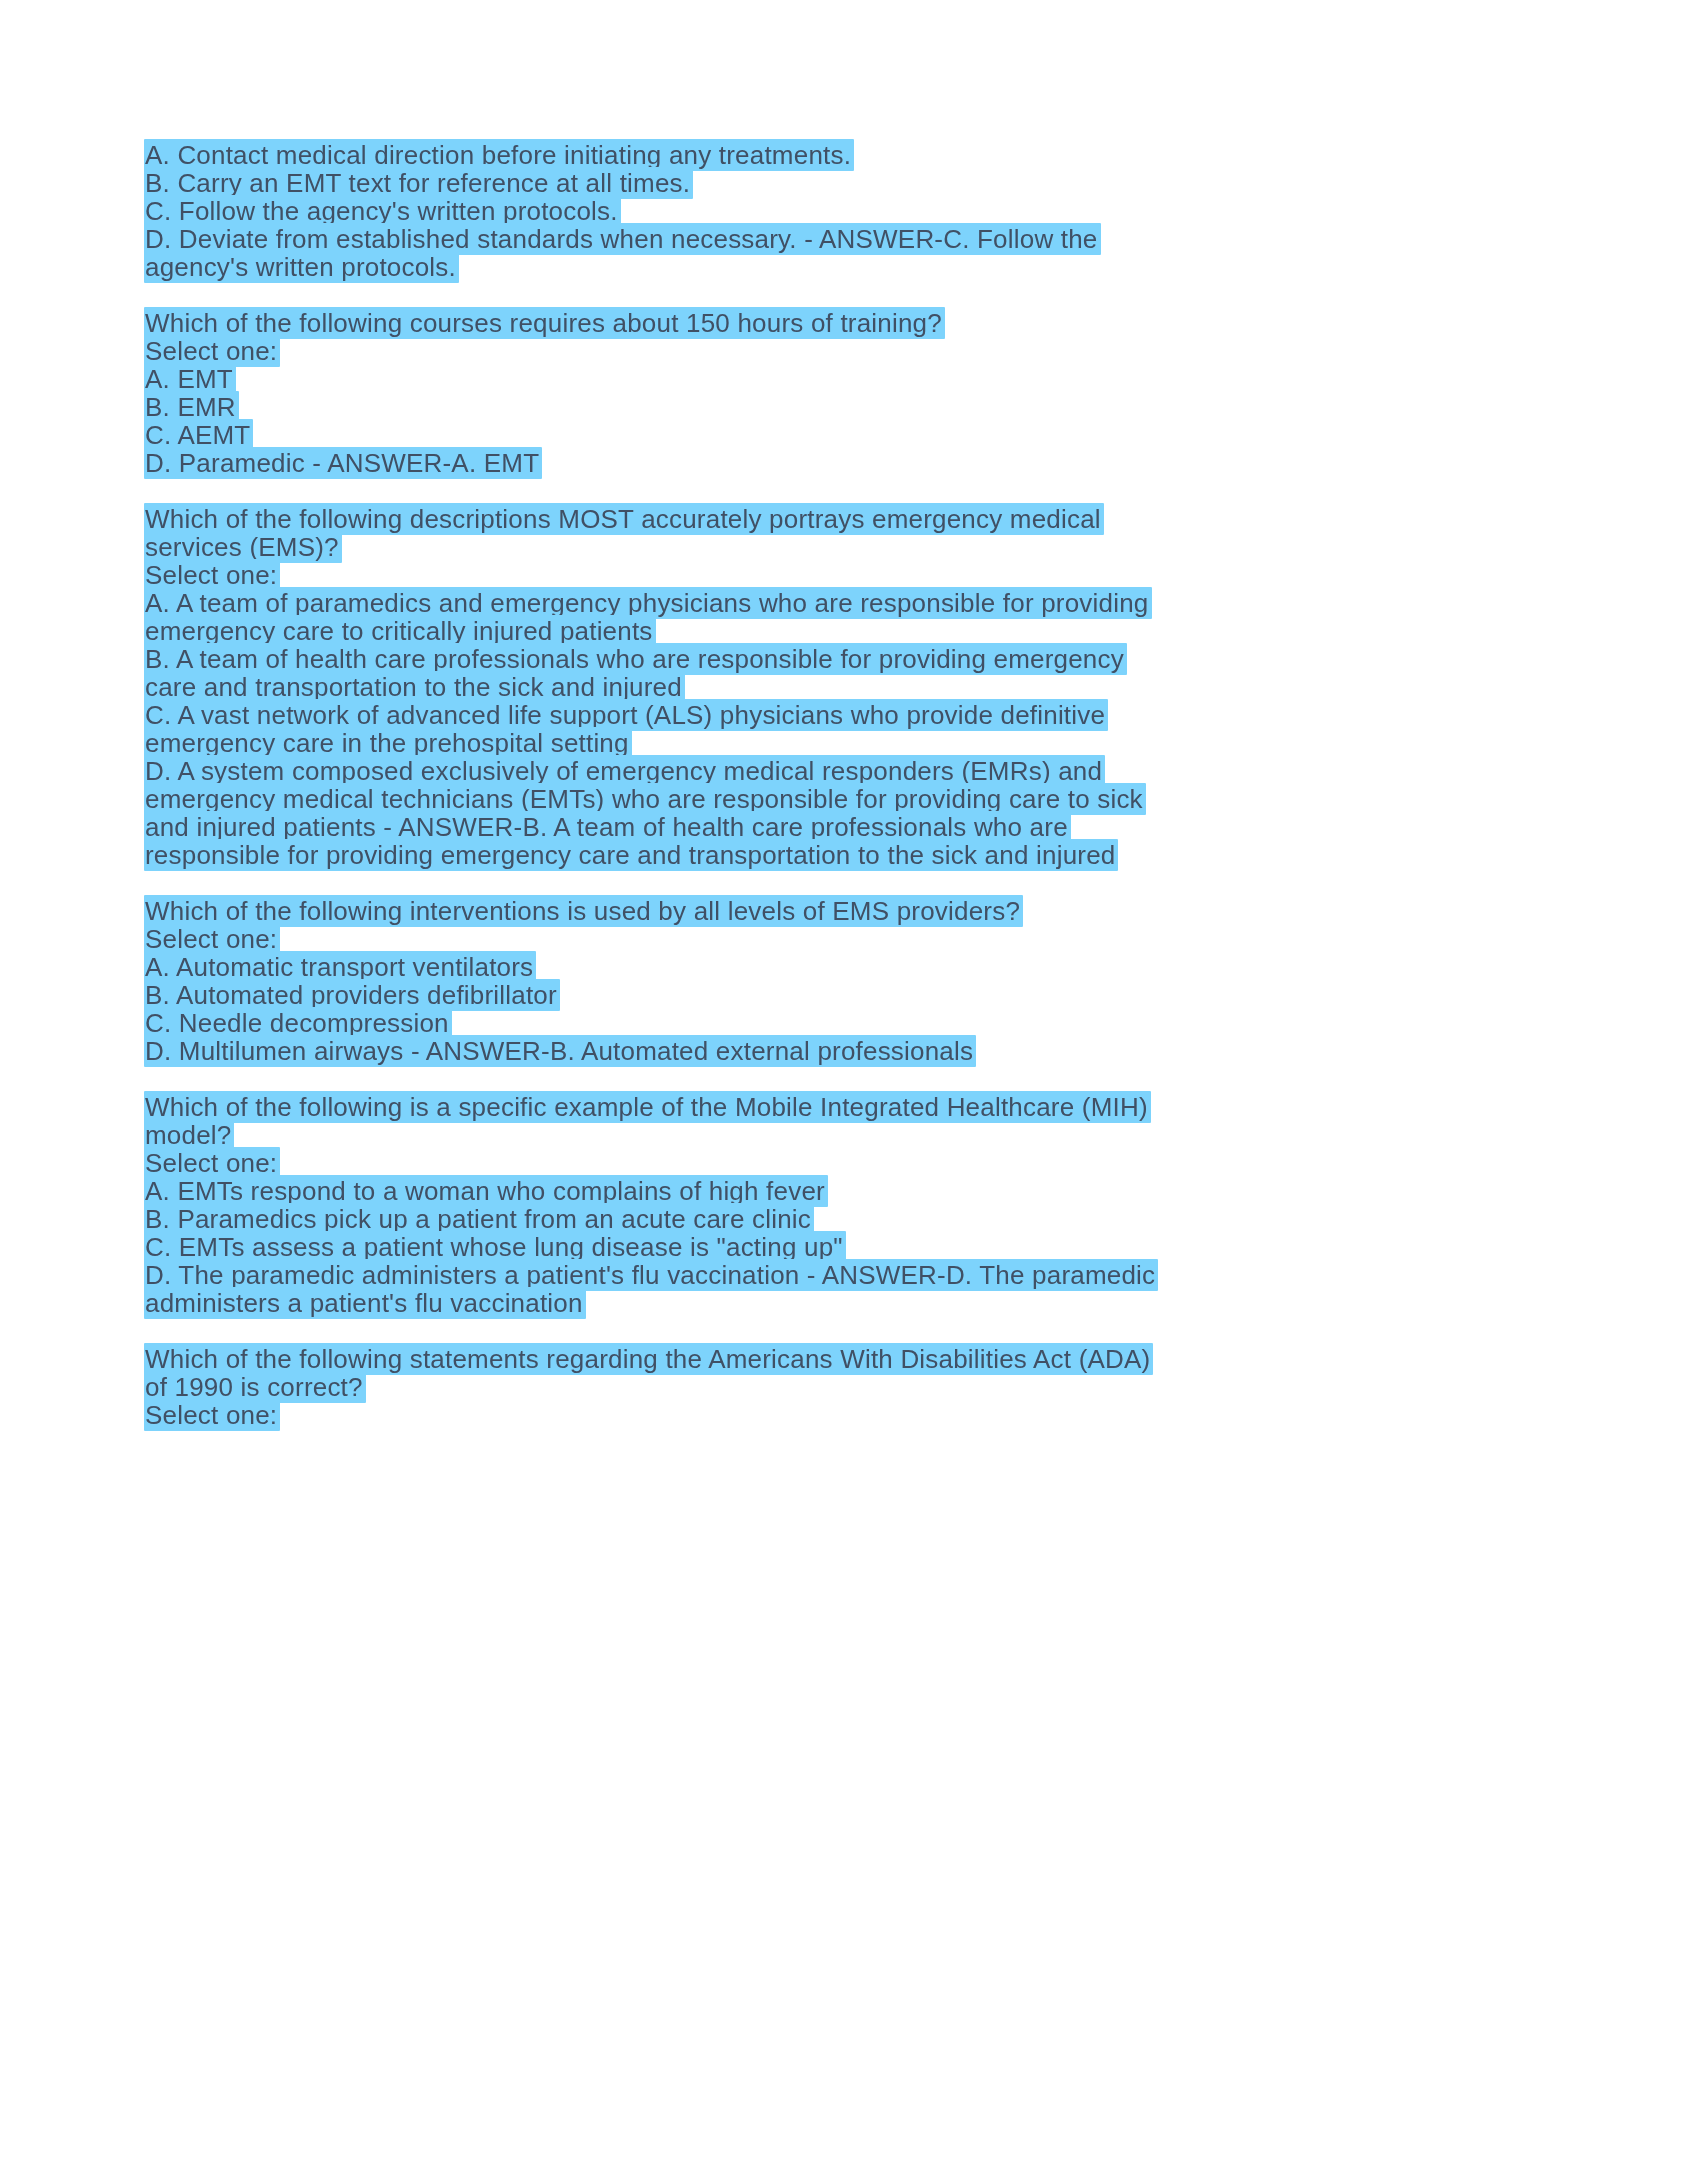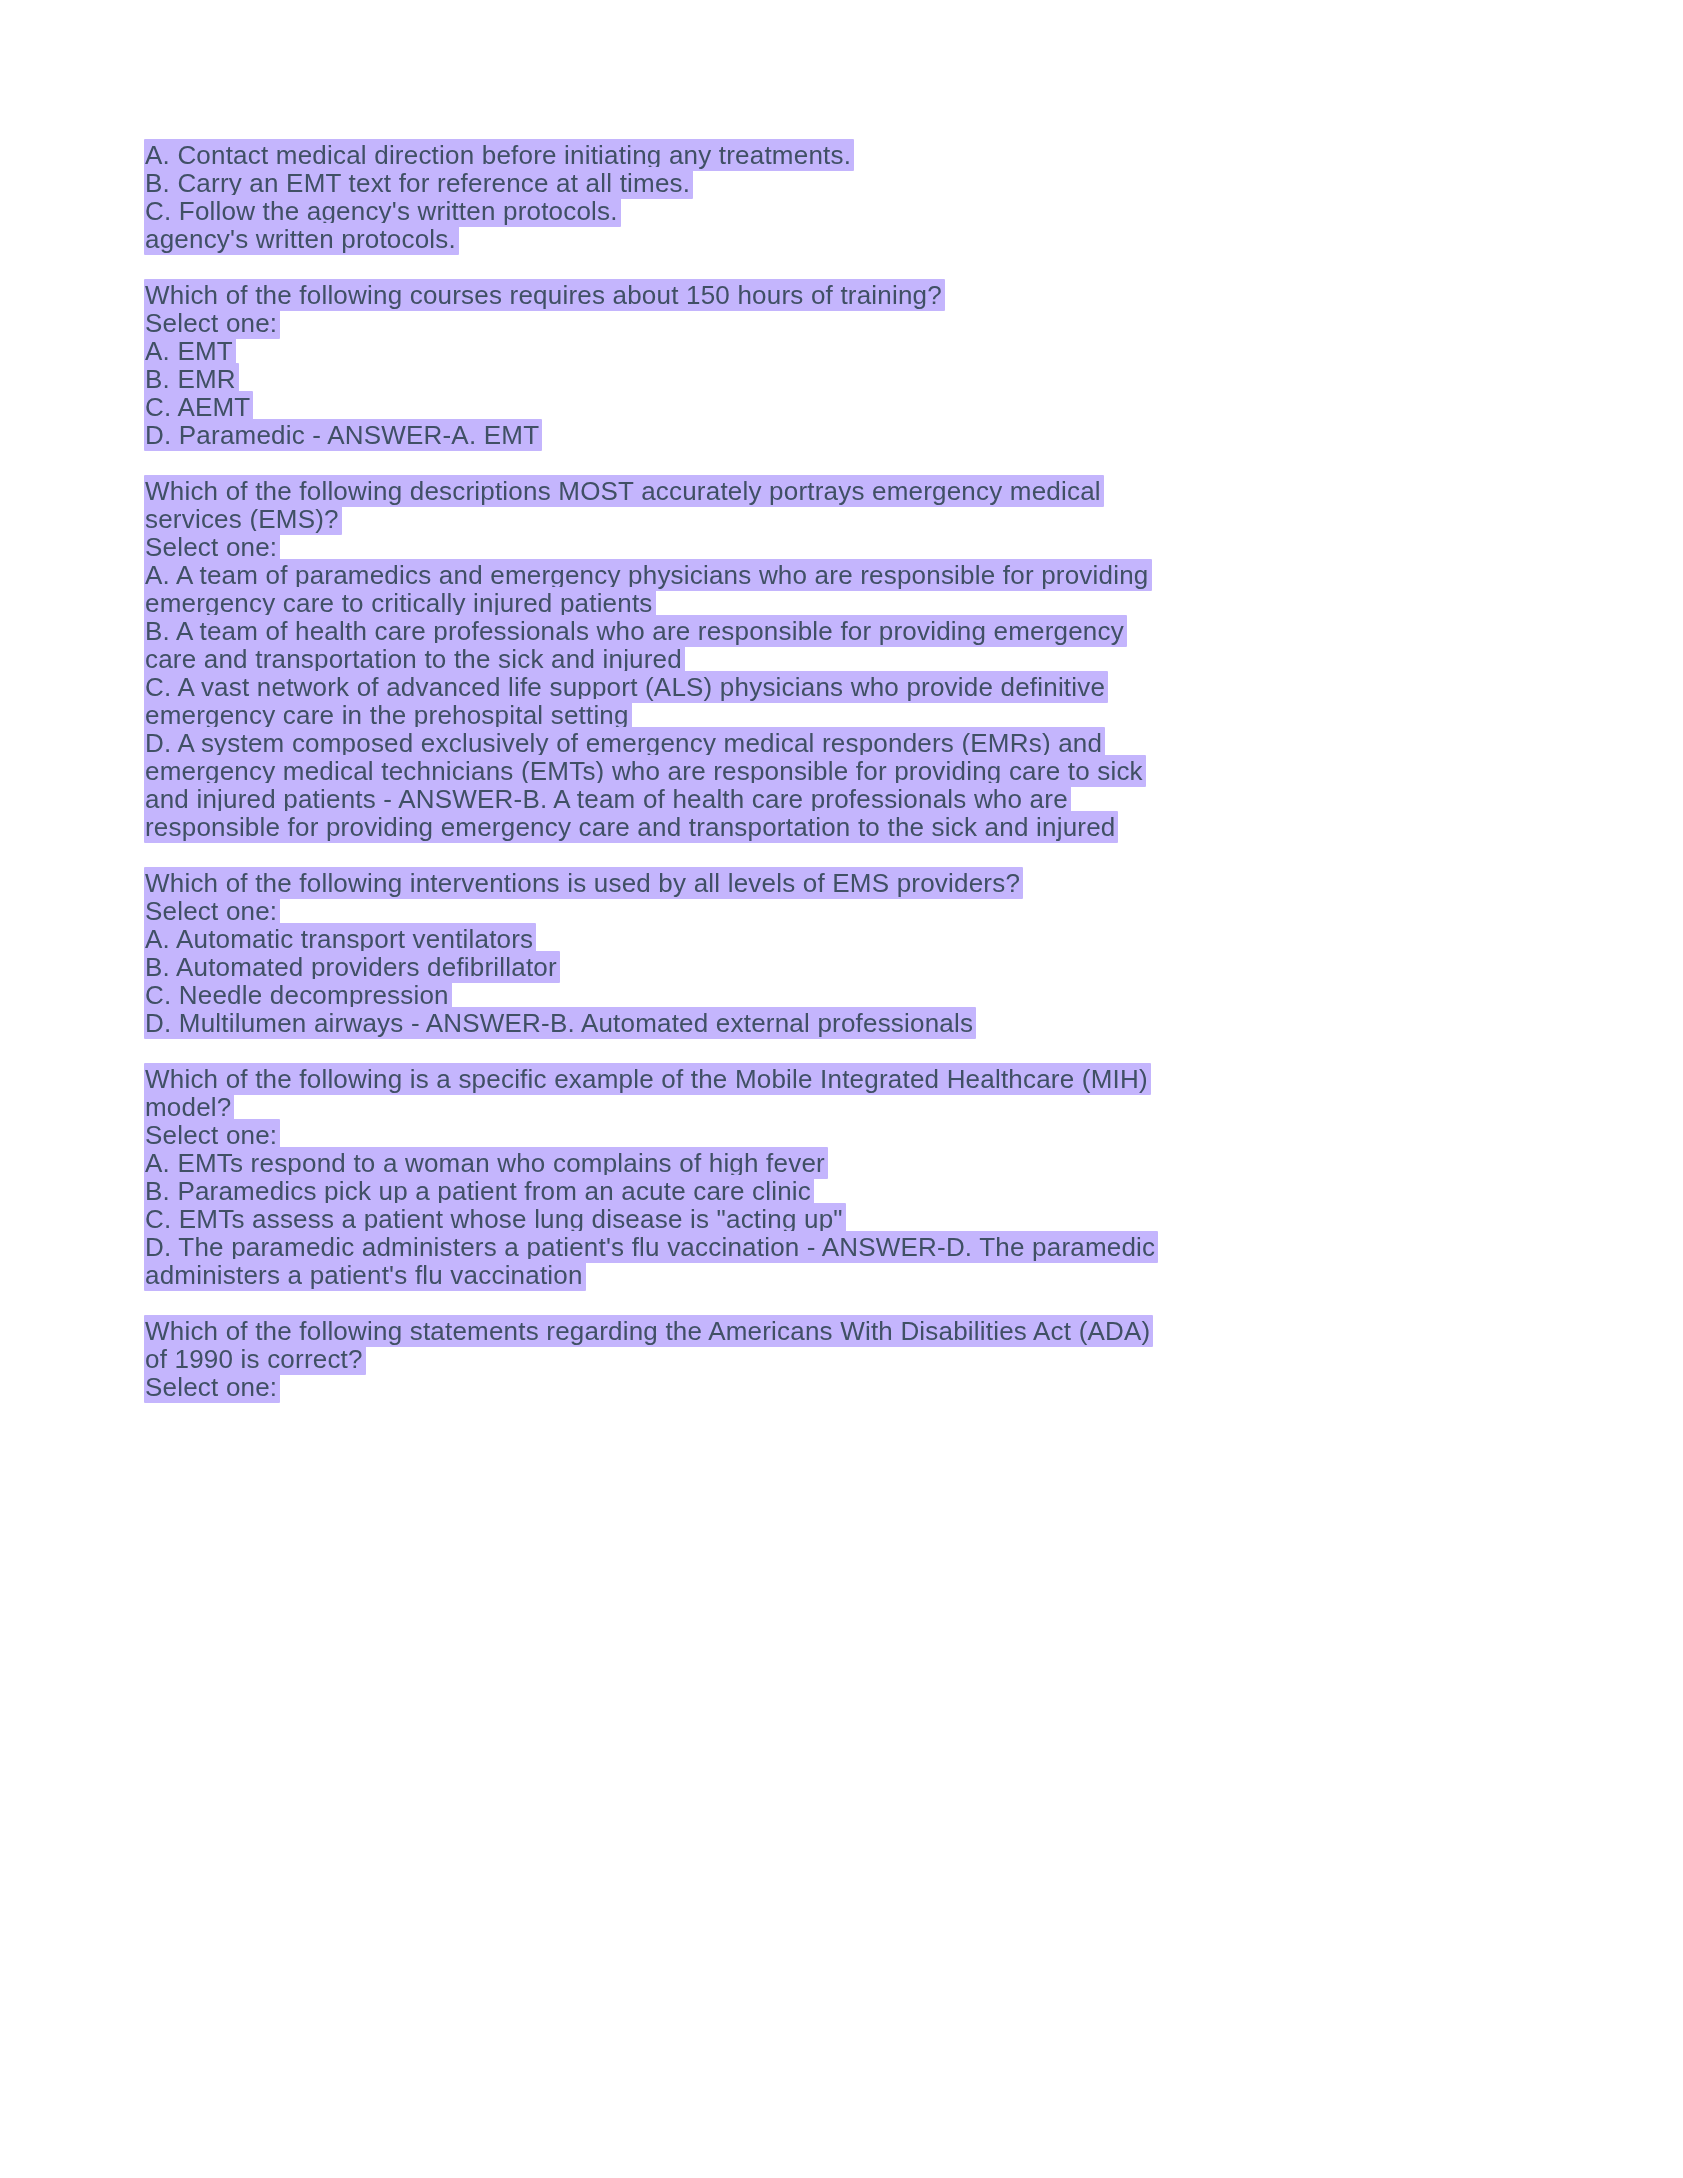--- a/index.html
+++ b/index.html
@@ -20,35 +20,36 @@
     letter-spacing: 0.2px;
   }
   .block {
     margin: 0 0 28px 0;
   }
   .line {
     line-height: 28px;
     white-space: nowrap;
   }
   .hl {
-    background: #c4b5fd;
+    background: #7dd3fc;
     padding: 1px 3px 1px 1px;
     border-radius: 1px;
     margin-top: 27px;
   }
 </style>
 </head>
 <body>
 
 <div class="page">
 
   <div class="block">
     <div class="line"><span class="hl">A. Contact medical direction before initiating any treatments.</span></div>
     <div class="line"><span class="hl">B. Carry an EMT text for reference at all times.</span></div>
     <div class="line"><span class="hl">C. Follow the agency's written protocols.</span></div>
+    <div class="line"><span class="hl">D. Deviate from established standards when necessary. - ANSWER-C. Follow the</span></div>
     <div class="line"><span class="hl">agency's written protocols.</span></div>
   </div>
 
   <div class="block">
     <div class="line"><span class="hl">Which of the following courses requires about 150 hours of training?</span></div>
     <div class="line"><span class="hl">Select one:</span></div>
     <div class="line"><span class="hl">A. EMT</span></div>
     <div class="line"><span class="hl">B. EMR</span></div>
     <div class="line"><span class="hl">C. AEMT</span></div>
     <div class="line"><span class="hl">D. Paramedic - ANSWER-A. EMT</span></div>

